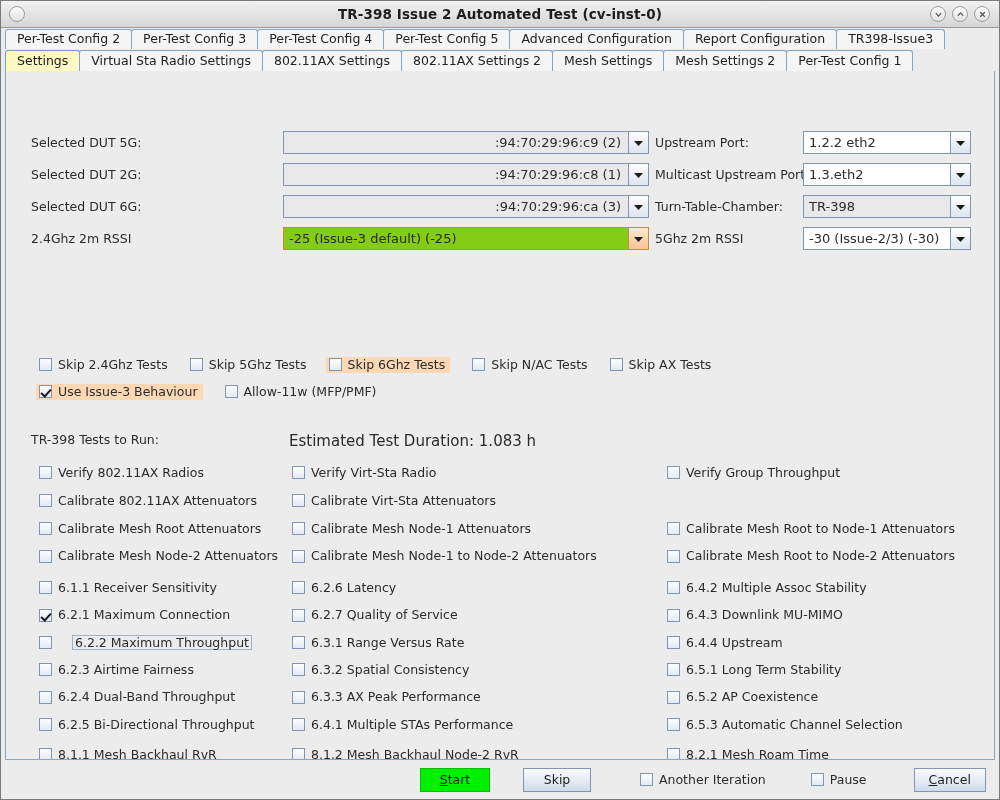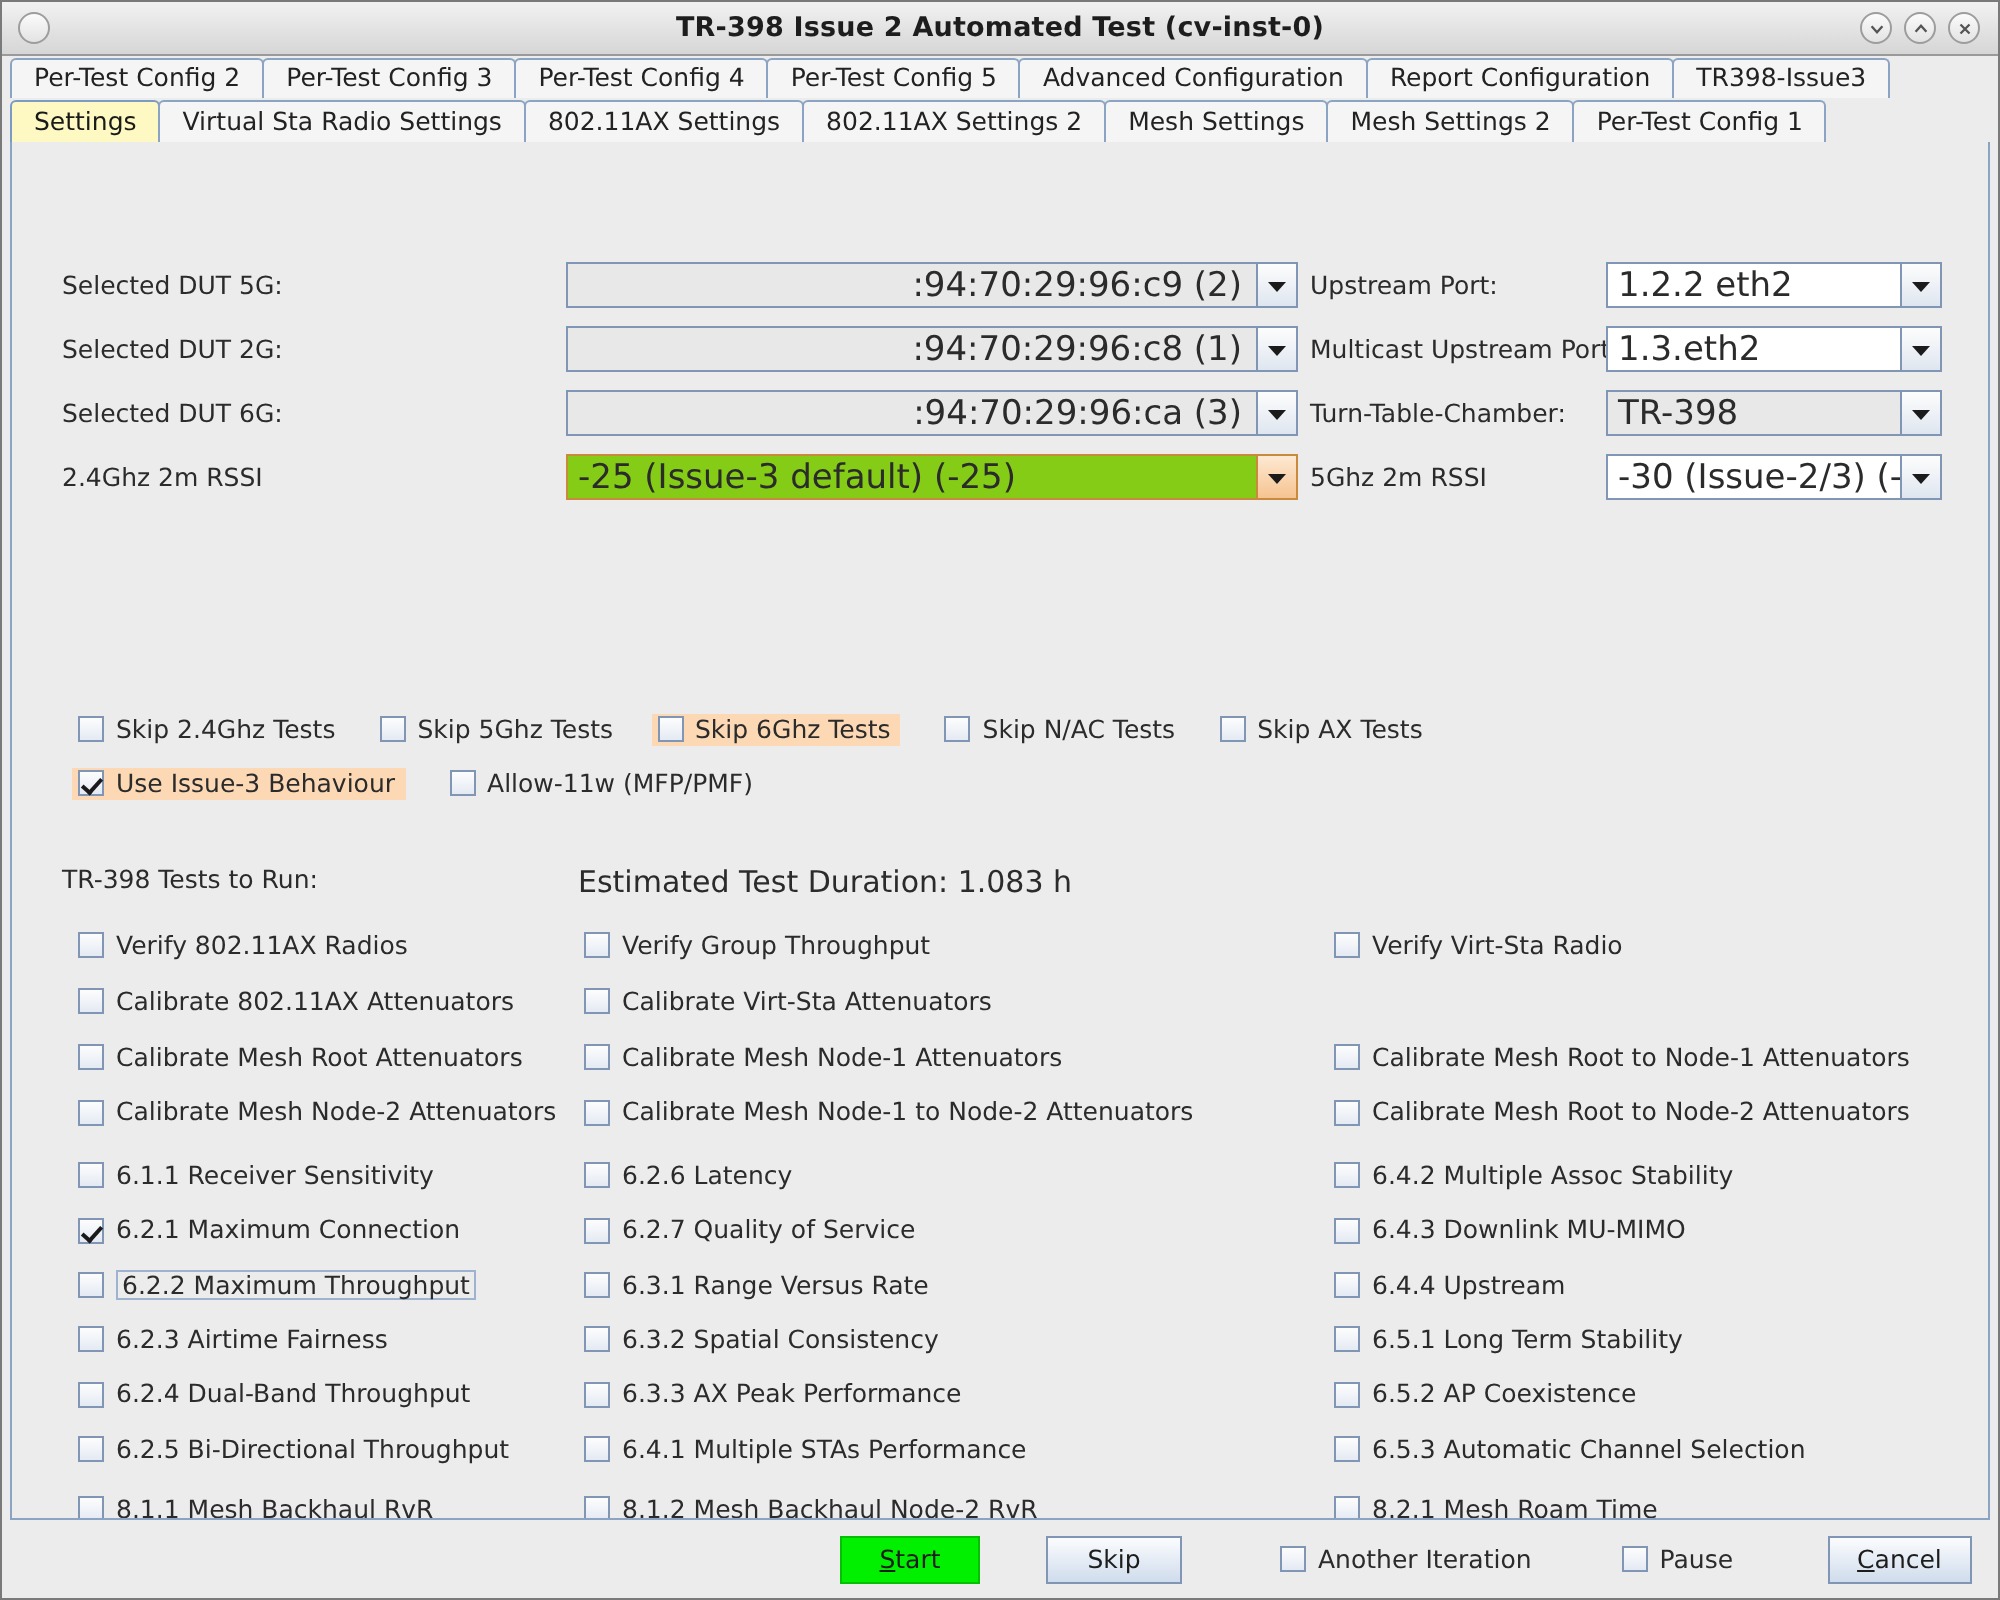--- a/index.html
+++ b/index.html
@@ -102,21 +102,21 @@
     padding-left: 25px;
   }
   .flabel { font-size: 12.5px; color: #2b2b2b; white-space: nowrap; }
 
   
   .combo {
     display: flex; align-items: stretch;
     height: 23px;
     border: 1px solid #8096b4;
     background: #ececec;
-    font-size: 17px;
+    font-size: 13px;
   }
   .combo .val {
     flex: 1 1 auto;
     display: flex; align-items: center;
     padding: 0 5px;
     overflow: hidden; white-space: nowrap;
   }
   .combo.right-align .val { justify-content: flex-end; padding-right: 7px; }
   .combo .arrow {
     flex: 0 0 20px;
@@ -154,21 +154,21 @@
   .cb-label { font-size: 12.5px; color: #2b2b2b; white-space: nowrap; line-height: 1.1; }
 
   .cb-row.hl {
     background: #fcd9b4;
     padding: 1px 5px 1px 3px;
     margin-left: -3px;
   }
   .cb-label.focus {
     border: 1px solid #9db3d0;
     padding: 0 2px;
-    margin: -1px 0;
+    margin: -1px 14px;
   }
 
   
   .skiprow1 {
     position: absolute; left: 33px; top: 286px;
     display: flex; align-items: center; gap: 0;
   }
   .skiprow1 > * { margin-right: 22px; }
   .skiprow2 {
     position: absolute; left: 33px; top: 313px;
@@ -437,25 +437,25 @@
         <div class="h2">Estimated Test Duration: 1.083 h</div>
       </div>
 
       <div class="tests-grid" id="calgrid">
           <div class="cb-row">
             <span class="cbx"></span>
             <span class="cb-label">Verify 802.11AX Radios</span>
           </div>
           <div class="cb-row">
             <span class="cbx"></span>
+            <span class="cb-label">Verify Virt-Sta Radio</span>
+          </div>
+          <div class="cb-row">
+            <span class="cbx"></span>
             <span class="cb-label">Verify Group Throughput</span>
-          </div>
-          <div class="cb-row">
-            <span class="cbx"></span>
-            <span class="cb-label">Verify Virt-Sta Radio</span>
           </div>
           <div class="cb-row">
             <span class="cbx"></span>
             <span class="cb-label">Calibrate 802.11AX Attenuators</span>
           </div>
           <div class="cb-row">
             <span class="cbx"></span>
             <span class="cb-label">Calibrate Virt-Sta Attenuators</span>
           </div>
           <div class="spacer-cell"></div>

